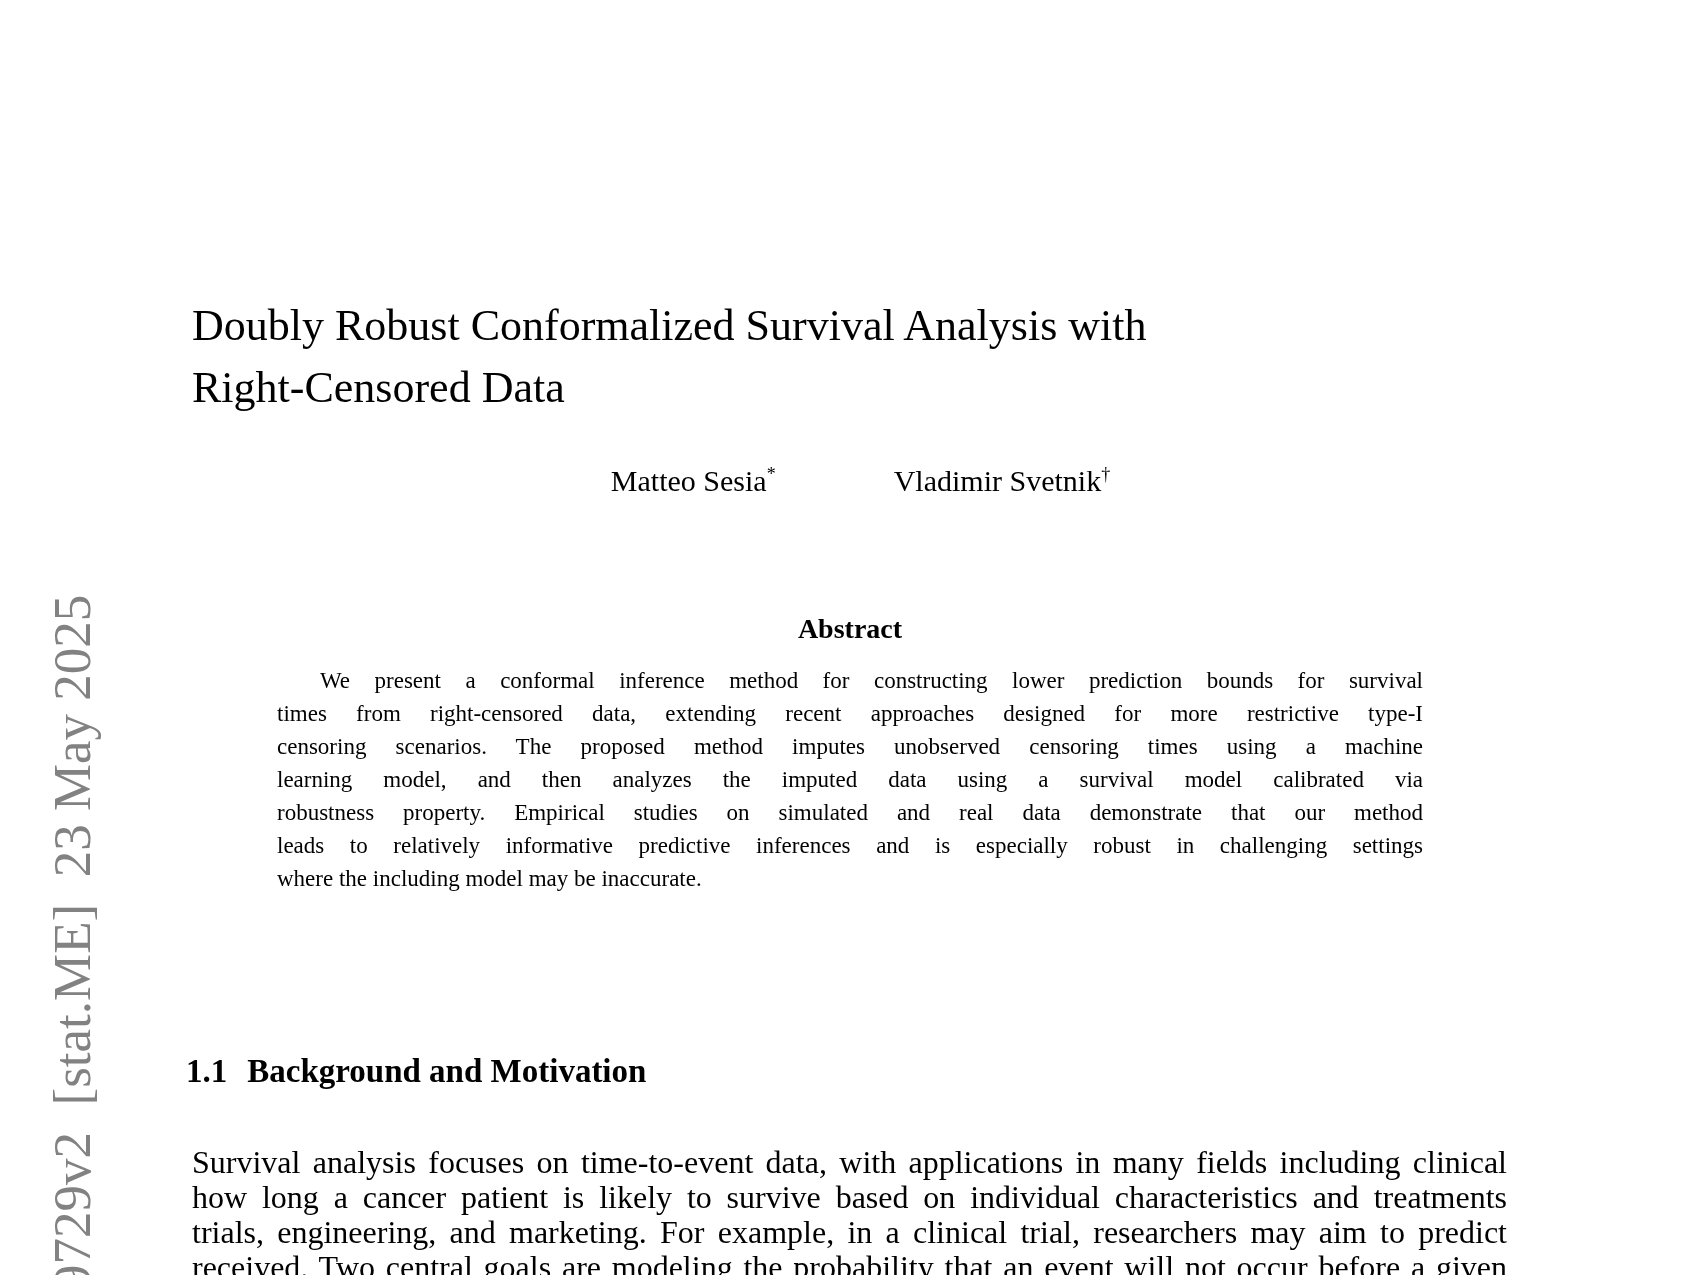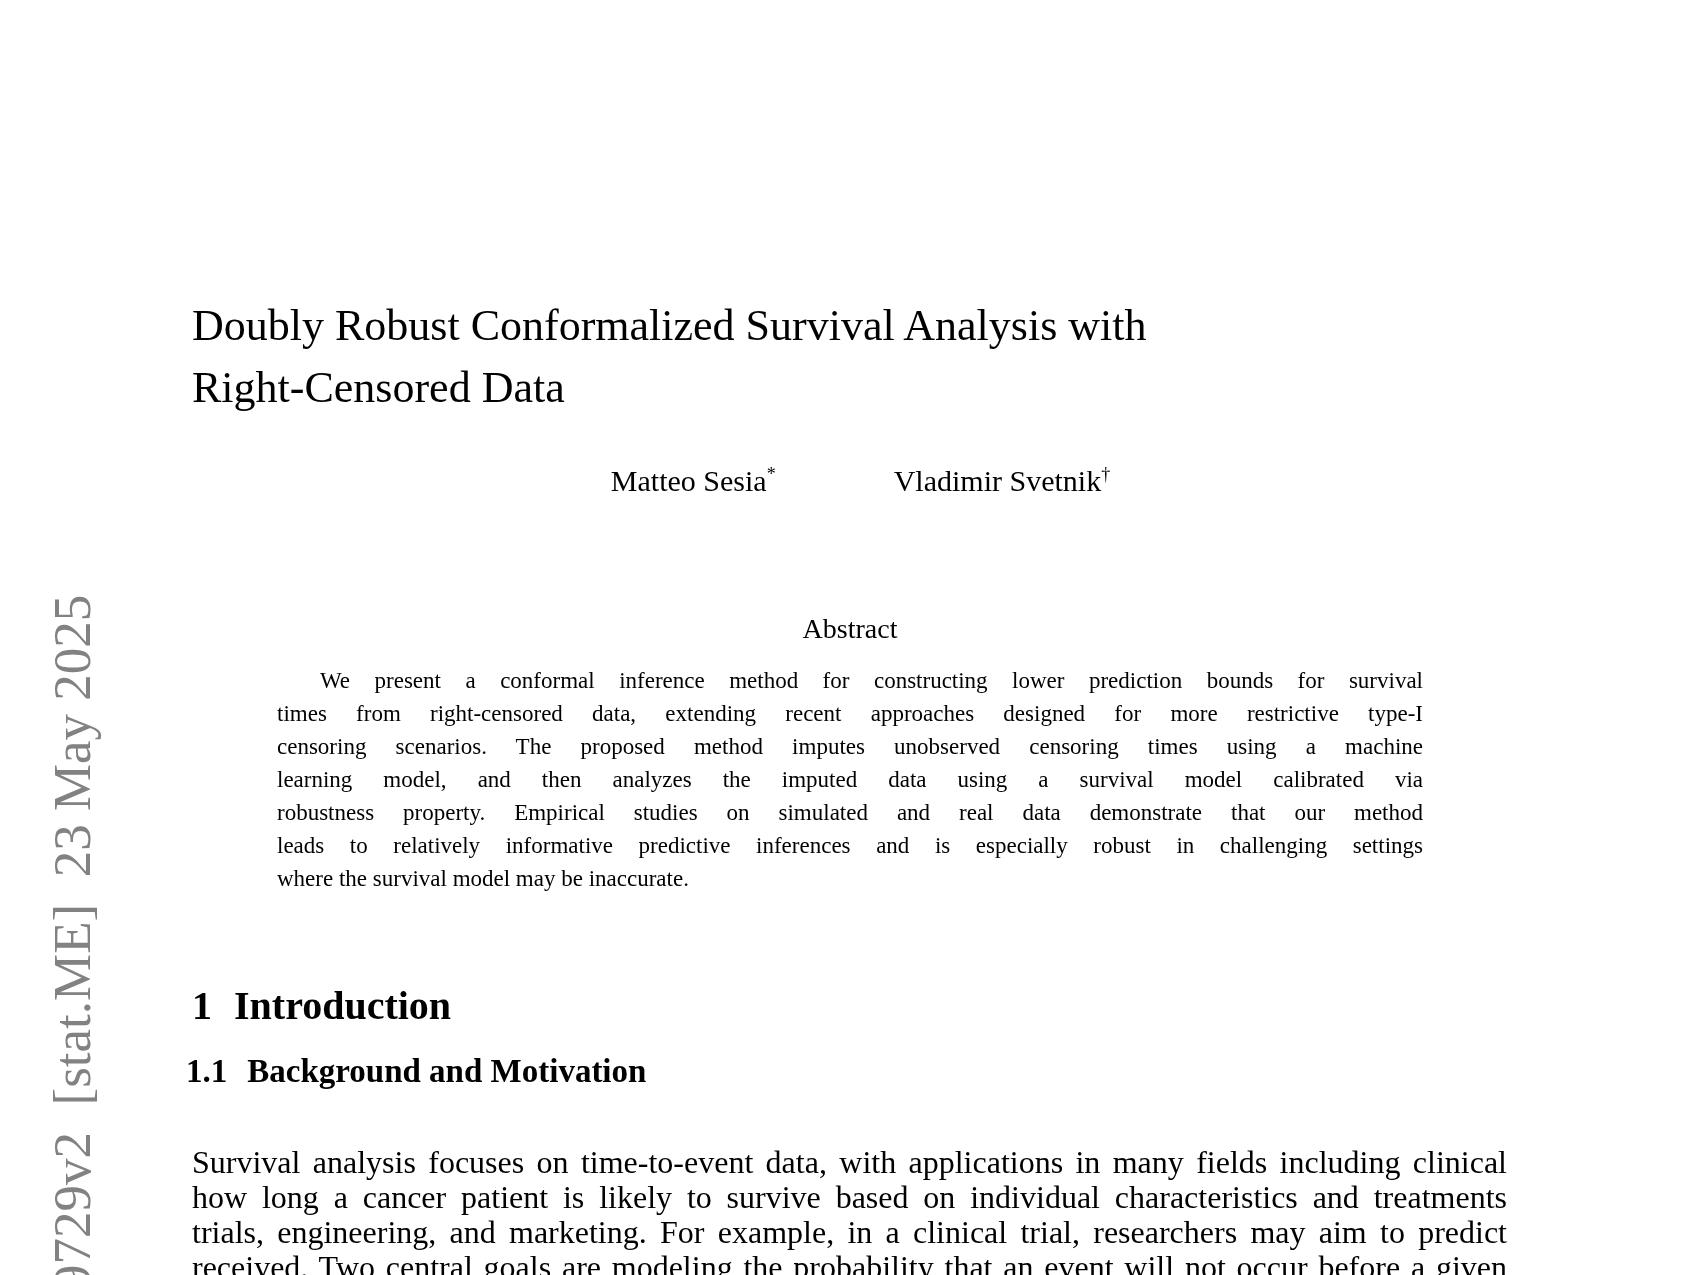--- a/index.html
+++ b/index.html
@@ -50,21 +50,21 @@
     line-height: 38px;
   }
   .author sup { font-size: 60%; line-height: 0; }
 
   .abstract-heading {
     position: absolute;
     left: 277px;
     width: 1146px;
     top: 612px;
     text-align: center;
-    font-weight: normal;
+    font-weight: bold;
     font-size: 28px;
     line-height: 34px;
   }
 
   .abstract-body {
     position: absolute;
     left: 277px;
     width: 1146px;
     top: 664px;
     font-size: 23px;
@@ -138,26 +138,23 @@
 
   <div class="abstract-heading">Abstract</div>
 
   <div class="abstract-body">
       <div class="abs-line indent-first">We present a conformal inference method for constructing lower prediction bounds for survival</div>
       <div class="abs-line">times from right-censored data, extending recent approaches designed for more restrictive type-I</div>
       <div class="abs-line">censoring scenarios. The proposed method imputes unobserved censoring times using a machine</div>
       <div class="abs-line">learning model, and then analyzes the imputed data using a survival model calibrated via</div>
       <div class="abs-line">robustness property. Empirical studies on simulated and real data demonstrate that our method</div>
       <div class="abs-line">leads to relatively informative predictive inferences and is especially robust in challenging settings</div>
-      <div class="abs-line plain-last">where the survival model may be inaccurate.</div>
+      <div class="abs-line plain-last">where the including model may be inaccurate.</div>
     </div>
 
-  <div class="section-heading">
-    <span class="sec-num">1</span><span>Introduction</span>
-  </div>
 
   <div class="subsection-heading">
     <span class="sec-num">1.1</span><span>Background and Motivation</span>
   </div>
 
   <div class="body-text">
       <div class="body-line">Survival analysis focuses on time-to-event data, with applications in many fields including clinical</div>
       <div class="body-line">how long a cancer patient is likely to survive based on individual characteristics and treatments</div>
       <div class="body-line">trials, engineering, and marketing. For example, in a clinical trial, researchers may aim to predict</div>
       <div class="body-line">received. Two central goals are modeling the probability that an event will not occur before a given</div>

